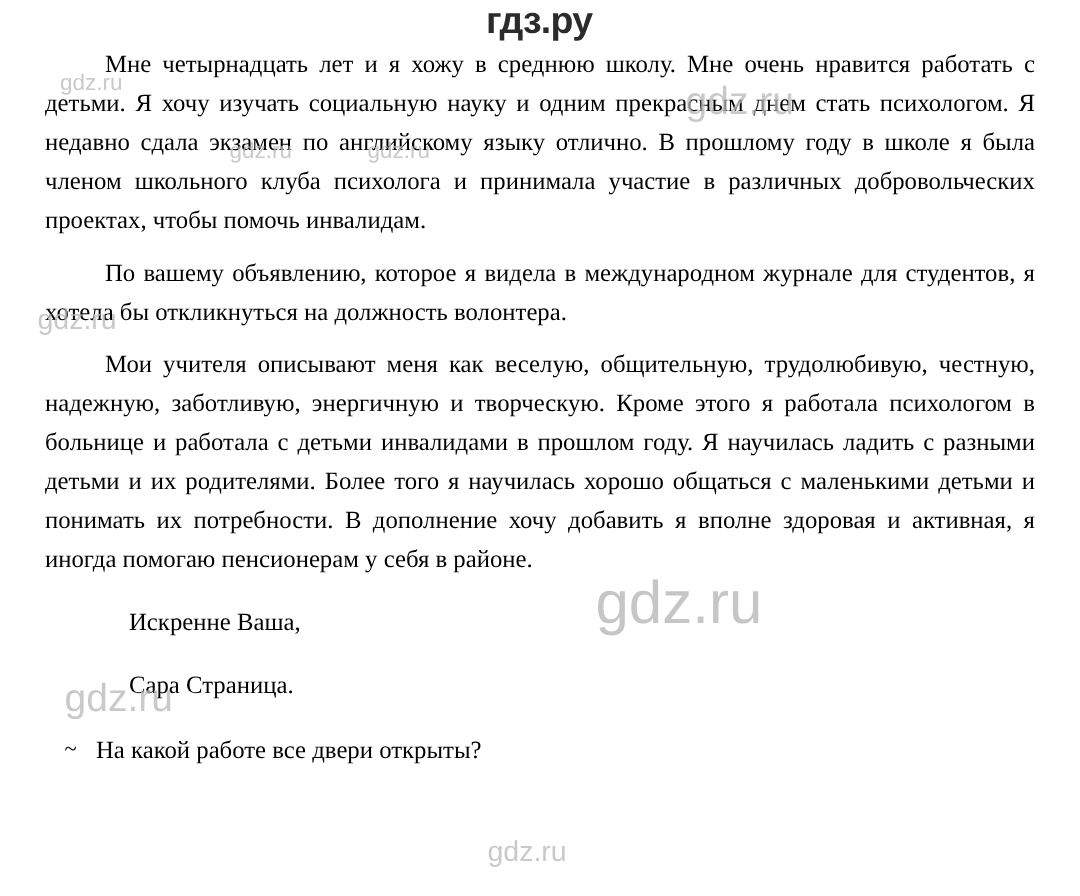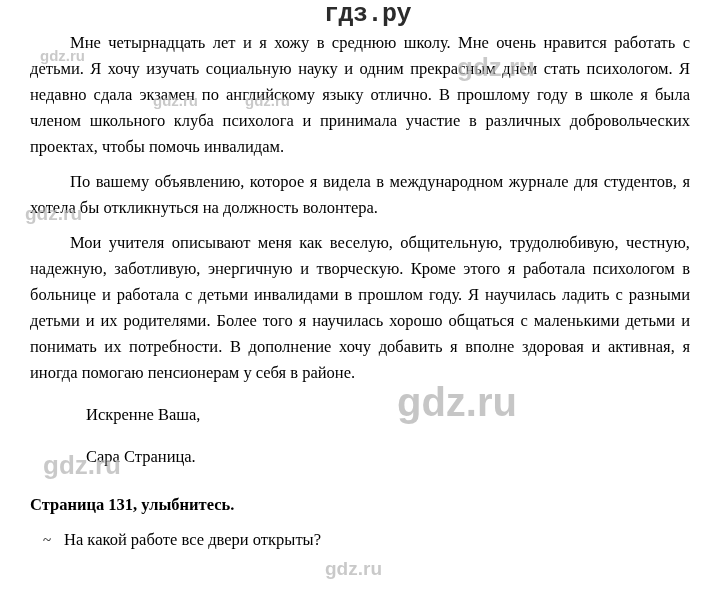--- a/index.html
+++ b/index.html
@@ -19,21 +19,21 @@
     position: absolute;
     left: 0;
     top: 0;
     width: 720px;
     height: 597px;
   }
   .logo {
     position: absolute;
     left: 324px;
     top: 0px;
-    font-family: Liberation Mono, monospace;
+    font-family: Liberation Sans, sans-serif;
     font-size: 25px;
     font-weight: bold;
     color: #2b2b2b;
     letter-spacing: -0.5px;
   }
   .content {
     position: absolute;
     left: 30px;
     top: 30px;
     width: 660px;
@@ -72,21 +72,21 @@
     flex: 0 0 34px;
     text-align: center;
     font-size: 15px;
   }
   ul.qlist li .qtext {
     flex: 1 1 auto;
   }
   .wm {
     position: absolute;
     font-family: "Liberation Sans", sans-serif;
-    font-weight: bold;
+    font-weight: normal;
     color: #b8b8b8;
     opacity: 0.75;
     white-space: nowrap;
     pointer-events: none;
   }
   .wm.big {
     font-size: 40px;
     color: #bdbdbd;
     opacity: 0.85;
   }
@@ -108,21 +108,20 @@
   <div class="logo">гдз.ру</div>
 
   <div class="content">
     <p class="para">Мне четырнадцать лет и я хожу в среднюю школу. Мне очень нравится работать с детьми. Я хочу изучать социальную науку и одним прекрасным днем стать психологом. Я недавно сдала экзамен по английскому языку отлично. В прошлому году в школе я была членом школьного клуба психолога и принимала участие в различных добровольческих проектах, чтобы помочь инвалидам.</p>
     <p class="para">По вашему объявлению, которое я видела в международном журнале для студентов, я хотела бы откликнуться на должность волонтера.</p>
     <p class="para">Мои учителя описывают меня как веселую, общительную, трудолюбивую, честную, надежную, заботливую, энергичную и творческую. Кроме этого я работала психологом в больнице и работала с детьми инвалидами в прошлом году. Я научилась ладить с разными детьми и их родителями. Более того я научилась хорошо общаться с маленькими детьми и понимать их потребности. В дополнение хочу добавить я вполне здоровая и активная, я иногда помогаю пенсионерам у себя в районе.</p>
 
     <p class="sign">Искренне Ваша,</p>
     <p class="sign">Сара Страница.</p>
 
-    <div class="heading">Страница 131, улыбнитесь.</div>
 
     <ul class="qlist">
       <li>
         <span class="tilde">~</span>
         <span class="qtext">На какой работе все двери открыты?</span>
       </li>
 
     </ul>
   </div>
 

